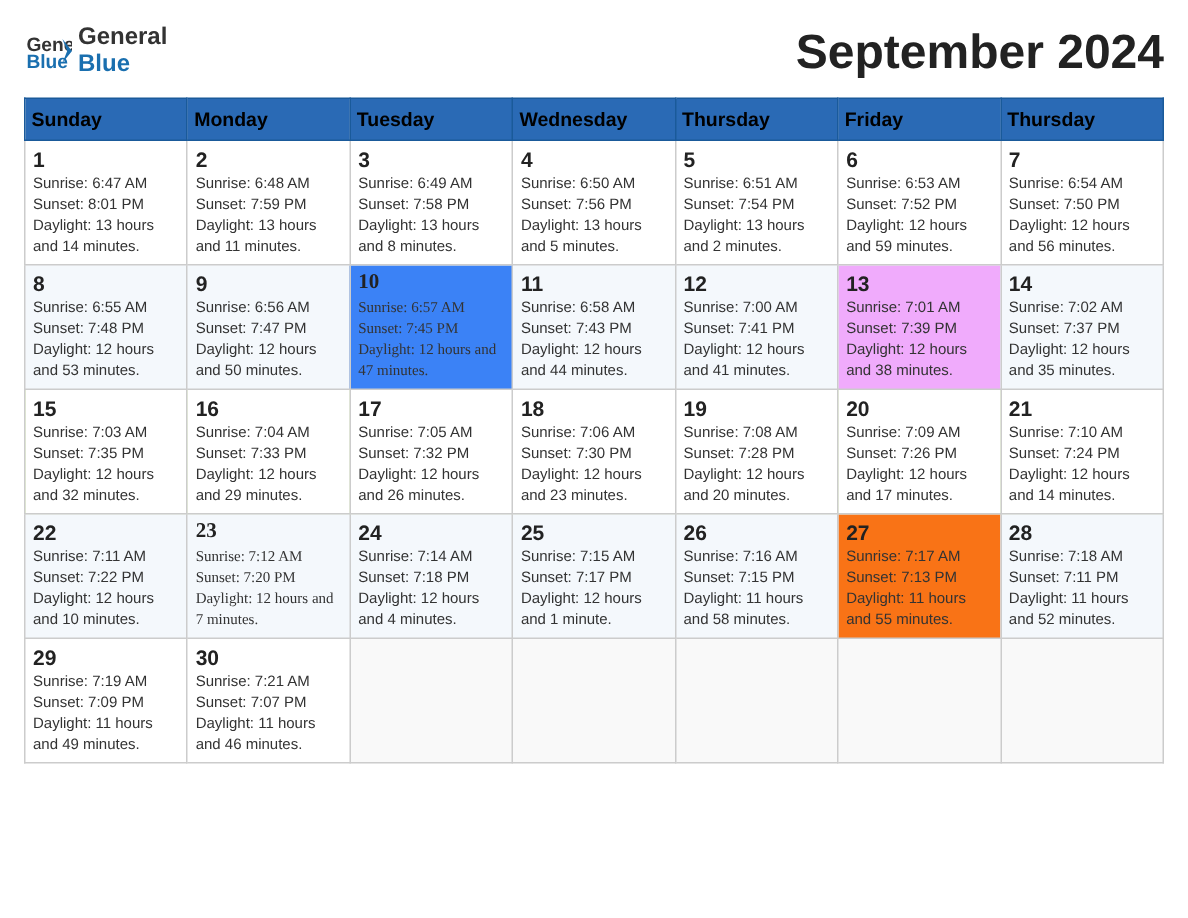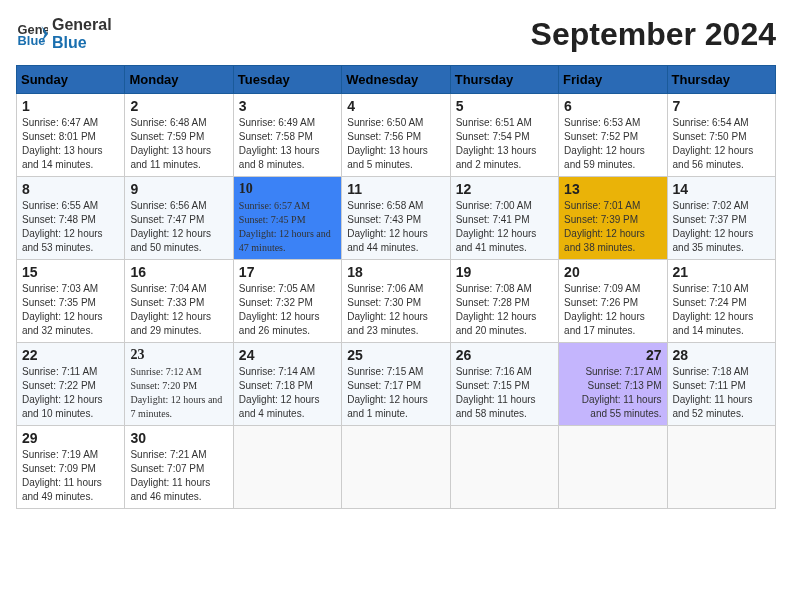--- a/index.html
+++ b/index.html
@@ -156,21 +156,21 @@
           <div class="day-info">Sunrise: 6:57 AM<br>Sunset: 7:45 PM<br>Daylight: 12 hours and 47 minutes.</div>
         </td>
         <td style="background: rgb(244, 248, 252);">
           <span class="day-number">11</span>
           <div class="day-info">Sunrise: 6:58 AM<br>Sunset: 7:43 PM<br>Daylight: 12 hours and 44 minutes.</div>
         </td>
         <td style="background: rgb(244, 248, 252); margin-top: 20px;">
           <span class="day-number">12</span>
           <div class="day-info">Sunrise: 7:00 AM<br>Sunset: 7:41 PM<br>Daylight: 12 hours and 41 minutes.</div>
         </td>
-        <td style="background: #eab308; margin-top: 29px;">
+        <td style="background: #f0abfc; margin-top: 29px;">
           <span class="day-number">13</span>
           <div class="day-info">Sunrise: 7:01 AM<br>Sunset: 7:39 PM<br>Daylight: 12 hours and 38 minutes.</div>
         </td>
         <td style="background: rgb(244, 248, 252);">
           <span class="day-number">14</span>
           <div class="day-info">Sunrise: 7:02 AM<br>Sunset: 7:37 PM<br>Daylight: 12 hours and 35 minutes.</div>
         </td>
       </tr>
       <tr style="background: #bef264;">
         <td>
@@ -216,21 +216,21 @@
           <div class="day-info">Sunrise: 7:14 AM<br>Sunset: 7:18 PM<br>Daylight: 12 hours and 4 minutes.</div>
         </td>
         <td style="background: rgb(244, 248, 252);">
           <span class="day-number">25</span>
           <div class="day-info">Sunrise: 7:15 AM<br>Sunset: 7:17 PM<br>Daylight: 12 hours and 1 minute.</div>
         </td>
         <td style="background: rgb(244, 248, 252);">
           <span class="day-number">26</span>
           <div class="day-info">Sunrise: 7:16 AM<br>Sunset: 7:15 PM<br>Daylight: 11 hours and 58 minutes.</div>
         </td>
-        <td style="background: #c4b5fd; text-align: right;">
+        <td style="background: #f97316;">
           <span class="day-number">27</span>
           <div class="day-info">Sunrise: 7:17 AM<br>Sunset: 7:13 PM<br>Daylight: 11 hours and 55 minutes.</div>
         </td>
         <td style="background: rgb(244, 248, 252);">
           <span class="day-number">28</span>
           <div class="day-info">Sunrise: 7:18 AM<br>Sunset: 7:11 PM<br>Daylight: 11 hours and 52 minutes.</div>
         </td>
       </tr>
       <tr style="background: rgb(255, 255, 255);">
         <td>

